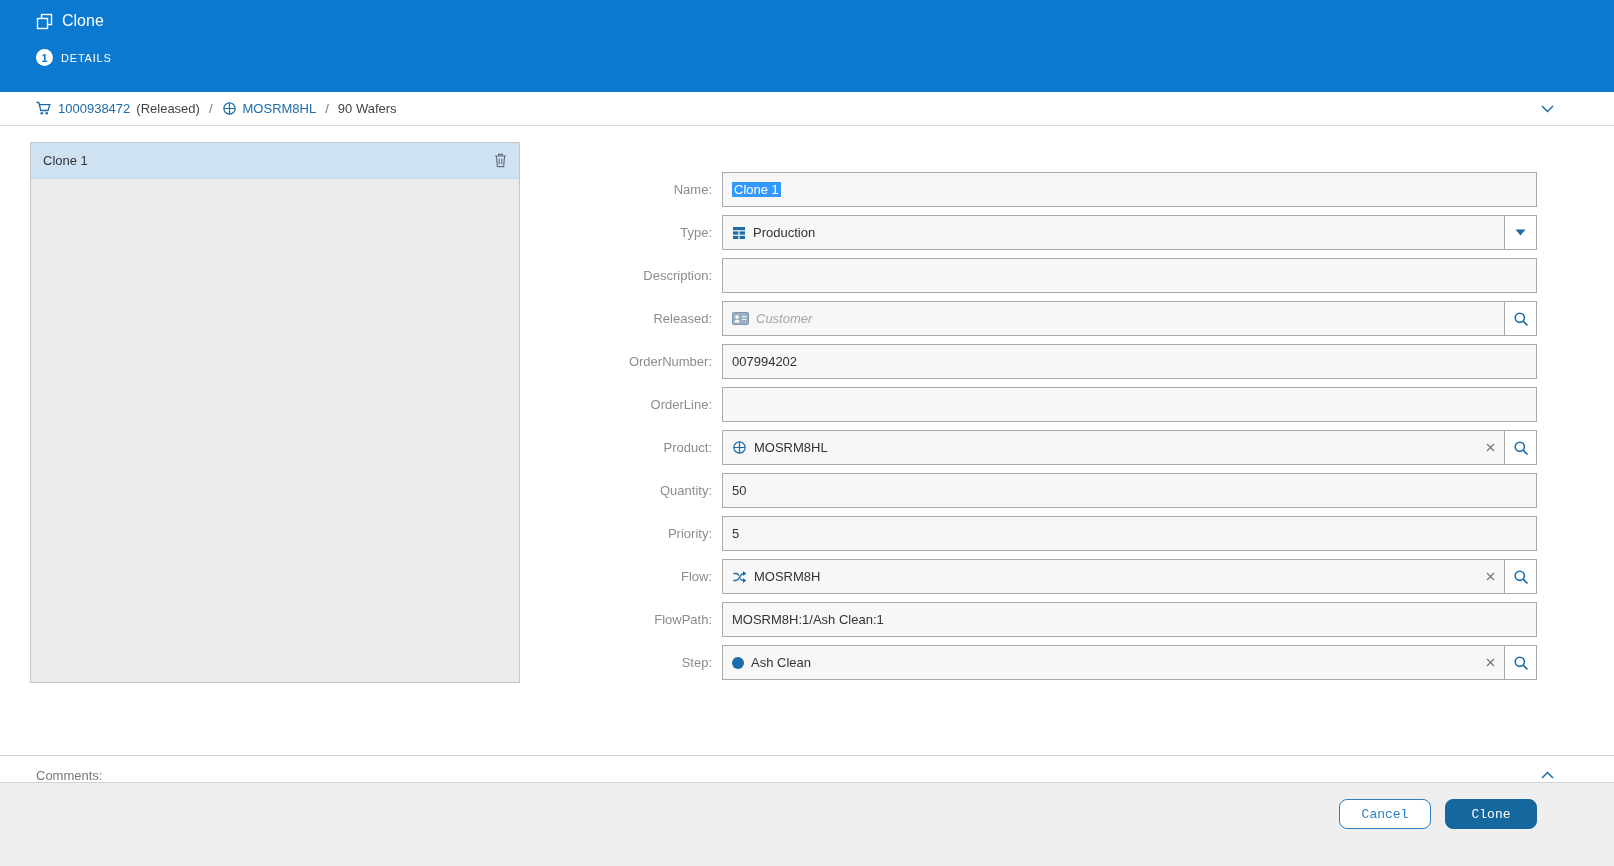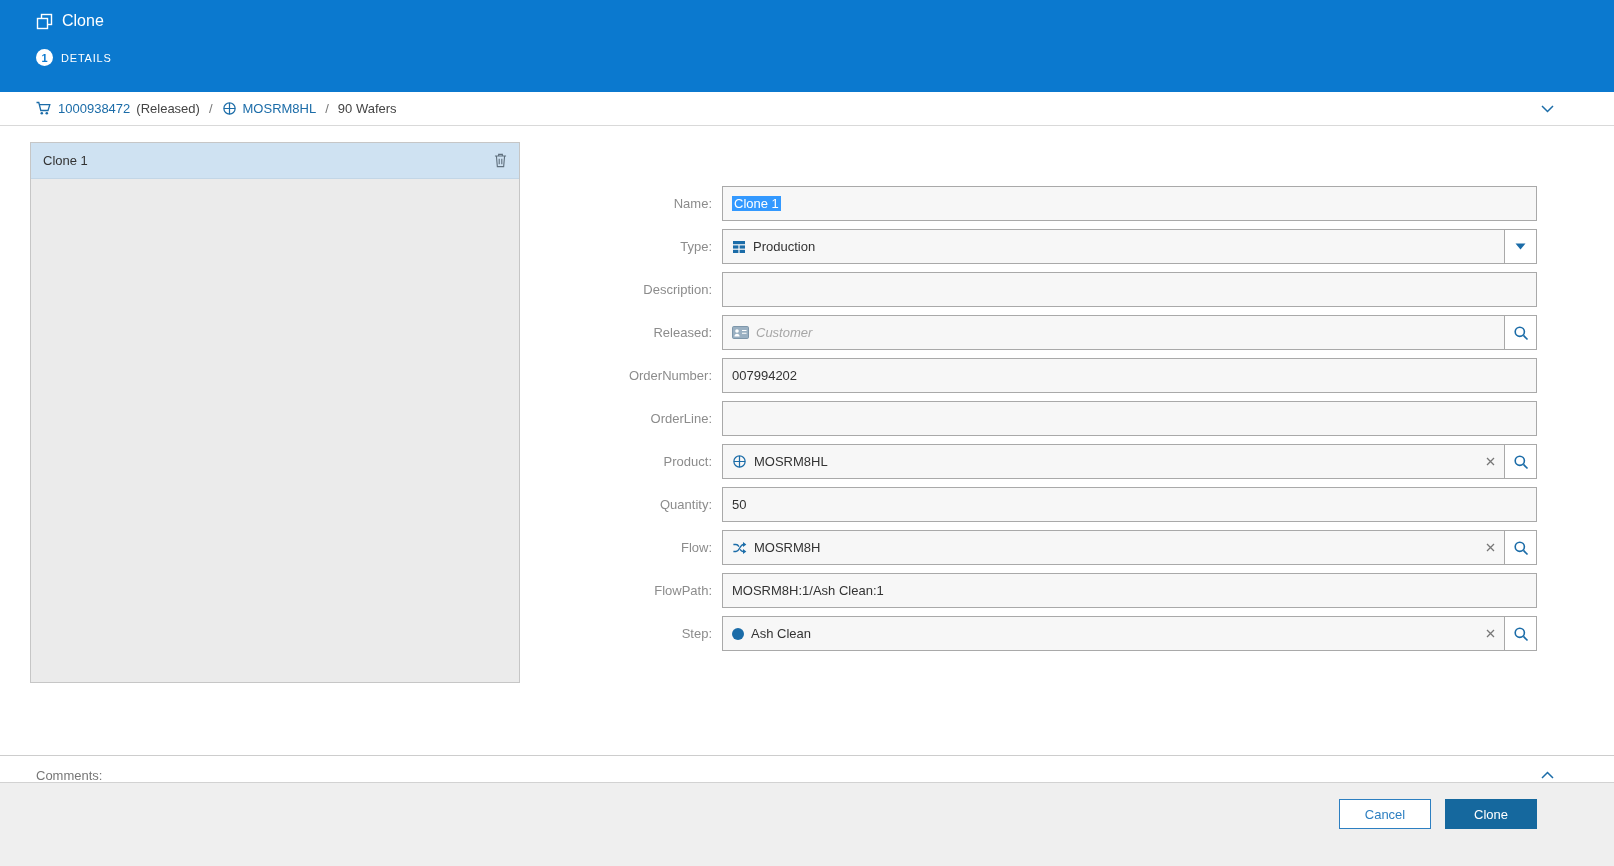--- a/index.html
+++ b/index.html
@@ -42,21 +42,21 @@
   .panel-tools { margin-left:auto; display:flex; align-items:center; gap:15px; padding-right:2px; }
   .tool-btn { background:none; border:none; padding:0; cursor:pointer; display:flex; align-items:center; }
   .clone-list { flex:none; height:541px; border:1px solid #c6c6c6; background:#ebebeb; overflow:hidden; }
   .clone-item {
     height:36px; background:#cfe2f2; border-bottom:1px solid #c3d6e6;
     display:flex; align-items:center; padding:0 12px; font-size:13px; color:#333; cursor:pointer;
   }
   .clone-item .row-trash { margin-left:auto; background:none; border:none; padding:0; cursor:pointer; display:flex; }
 
   
-  .form { flex:1; margin-top:44px; }
+  .form { flex:1; margin-top:30px; }
   .frow { display:flex; align-items:center; margin-bottom:8px; height:35px; }
   .flabel { flex:none; width:202px; text-align:right; padding-right:10px; font-size:13px; color:#8c8c8c; }
   .fctrl { flex:1; display:flex; align-items:stretch; height:35px; }
   .fbox {
     flex:1; min-width:0; background:#f7f7f7; border:1px solid #a9a9a9;
     display:flex; align-items:center; gap:7px; padding:0 9px; font-size:13px; color:#333;
   }
   input.fbox { font-family:"Liberation Sans", sans-serif; outline:none; }
   .side-btn {
     flex:none; width:33px; margin-left:-1px; background:#ffffff; border:1px solid #a9a9a9;
@@ -72,21 +72,21 @@
     flex:none; height:27px; border-top:1px solid #cdcdcd; background:#fff;
     display:flex; align-items:center; padding:12px 60px 0 36px; font-size:13px; color:#777;
   }
   .comments-bar .crumb-chev { margin-left:auto; }
 
   
   footer {
     flex:1; background:#efefef; border-top:1px solid #d2d2d2;
     display:flex; justify-content:flex-end; align-items:flex-start; gap:14px; padding:16px 77px 0 0;
   }
-  .btn { height:30px; min-width:92px; padding:0 16px; font-size:13px; border-radius:0; cursor:pointer; font-family:Liberation Sans, sans-serif; }
+  .btn { height:30px; min-width:92px; padding:0 16px; font-size:13px; border-radius:8px; cursor:pointer; font-family:Liberation Mono, monospace; }
   .btn-cancel { background:#ffffff; border:1px solid #2d7fc1; color:#2d7fc1; }
   .btn-primary { background:#15689e; border:1px solid #15689e; color:#ffffff; }
 
   svg { display:block; }
 </style>
 </head>
 <body>
 
 <div class="app">
 
@@ -254,20 +254,26 @@
         </div>
       </div>
 
       <div class="frow">
         <label class="flabel">Quantity:</label>
         <div class="fctrl">
           <input class="fbox" value="50" style="">
         </div>
       </div>
 
+      <div class="frow">
+        <label class="flabel">Priority:</label>
+        <div class="fctrl">
+          <input class="fbox" value="5" style="">
+        </div>
+      </div>
 
       <div class="frow">
         <label class="flabel">Flow:</label>
         <div class="fctrl">
           <div class="fbox">
             <span>
               <svg width="15" height="14" viewBox="0 0 16 16">
                 <path d="M1 12h3c4 0 4.5-8 8.5-8" fill="none" stroke="#1b6ca8" stroke-width="1.5"></path>
                 <path d="M1 4h3c1.6 0 2.6 1.1 3.4 2.4M8.6 9.6c0.8 1.3 1.8 2.4 3.4 2.4h0.5" fill="none" stroke="#1b6ca8" stroke-width="1.5"></path>
                 <path d="M12 1.2L15.8 4L12 6.8z" fill="#1b6ca8"></path>

